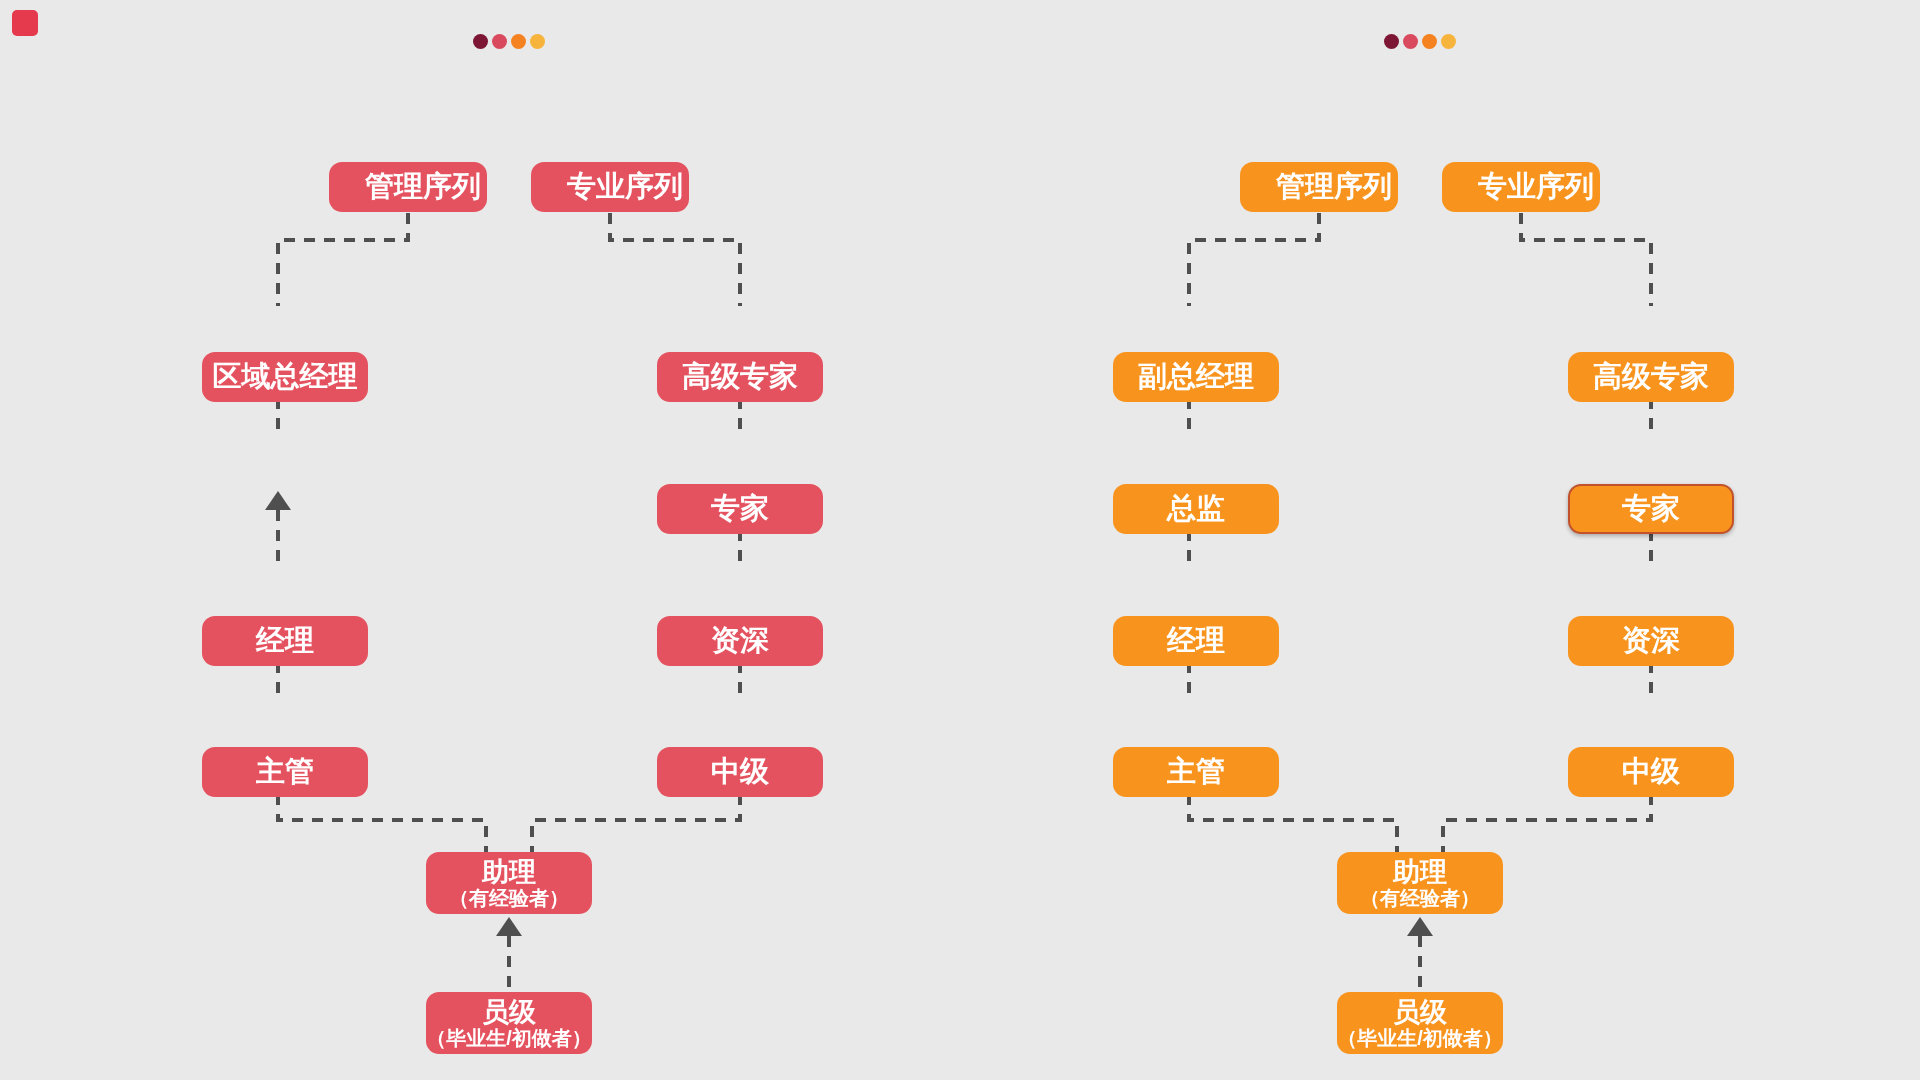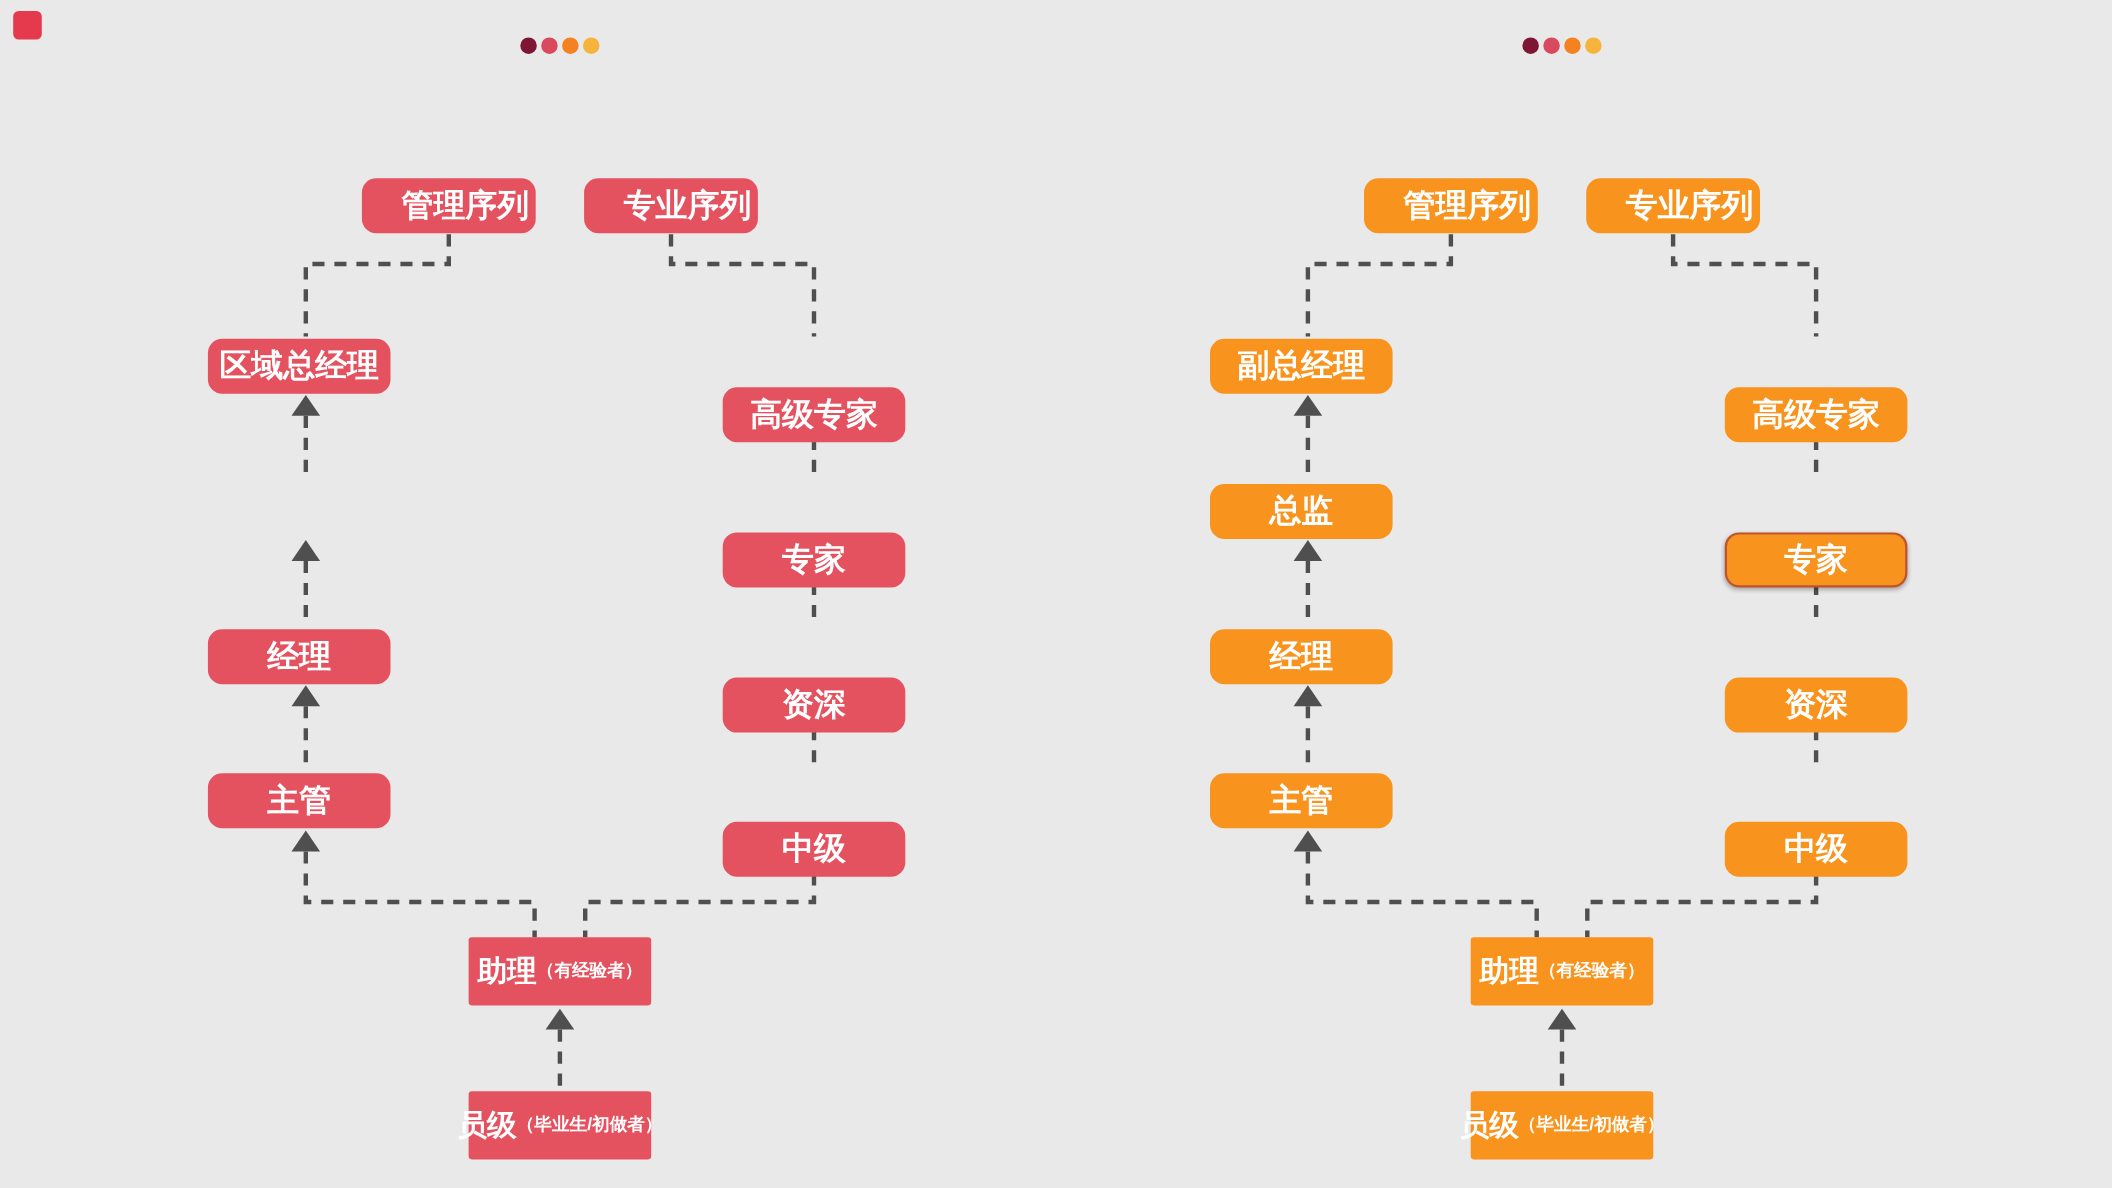--- a/index.html
+++ b/index.html
@@ -31,31 +31,31 @@
   .box{
     position:absolute;box-sizing:border-box;
     display:flex;align-items:center;justify-content:center;
     background:var(--c,#e5525f);color:#fff;
     border-radius:13px;font-weight:bold;font-size:29px;
     height:50px;white-space:nowrap;
   }
   .hdr{width:158px;top:162px;padding-left:30px;}
   .lvl{width:166px;}
   .entry{
-    width:166px;height:62px;flex-direction:row;line-height:1.12;
-    border-radius:3px;
+    width:166px;height:62px;flex-direction:column;line-height:1.12;
+    border-radius:13px;
   }
   .entry .main{font-size:27px;}
-  .entry .note{font-size:16px;text-align:center;}
+  .entry .note{font-size:20px;text-align:center;}
   .outlined{
     border:2px solid #c2522b;
     box-shadow:0 2px 4px rgba(0,0,0,0.28);
   }
   
-  .col-m{left:140px;} .col-p{left:608px;margin-top:44px;}
+  .col-m{left:153px;margin-top:44px;} .col-p{left:608px;margin-top:44px;}
   .hdr-m{left:280px;} .hdr-p{left:482px;}
   .r1{top:308px;} .r2{top:440px;} .r3{top:572px;} .r4{top:703px;}
   .e1{top:852px;left:377px;} .e2{top:992px;left:377px;}
 </style>
 </head>
 <body style="background: rgb(233, 233, 233);">
 
 <div class="corner-square" style="background: rgb(229, 57, 78);"></div>
 
 <div class="chart chart-left" style="--c: #e5525f;">

